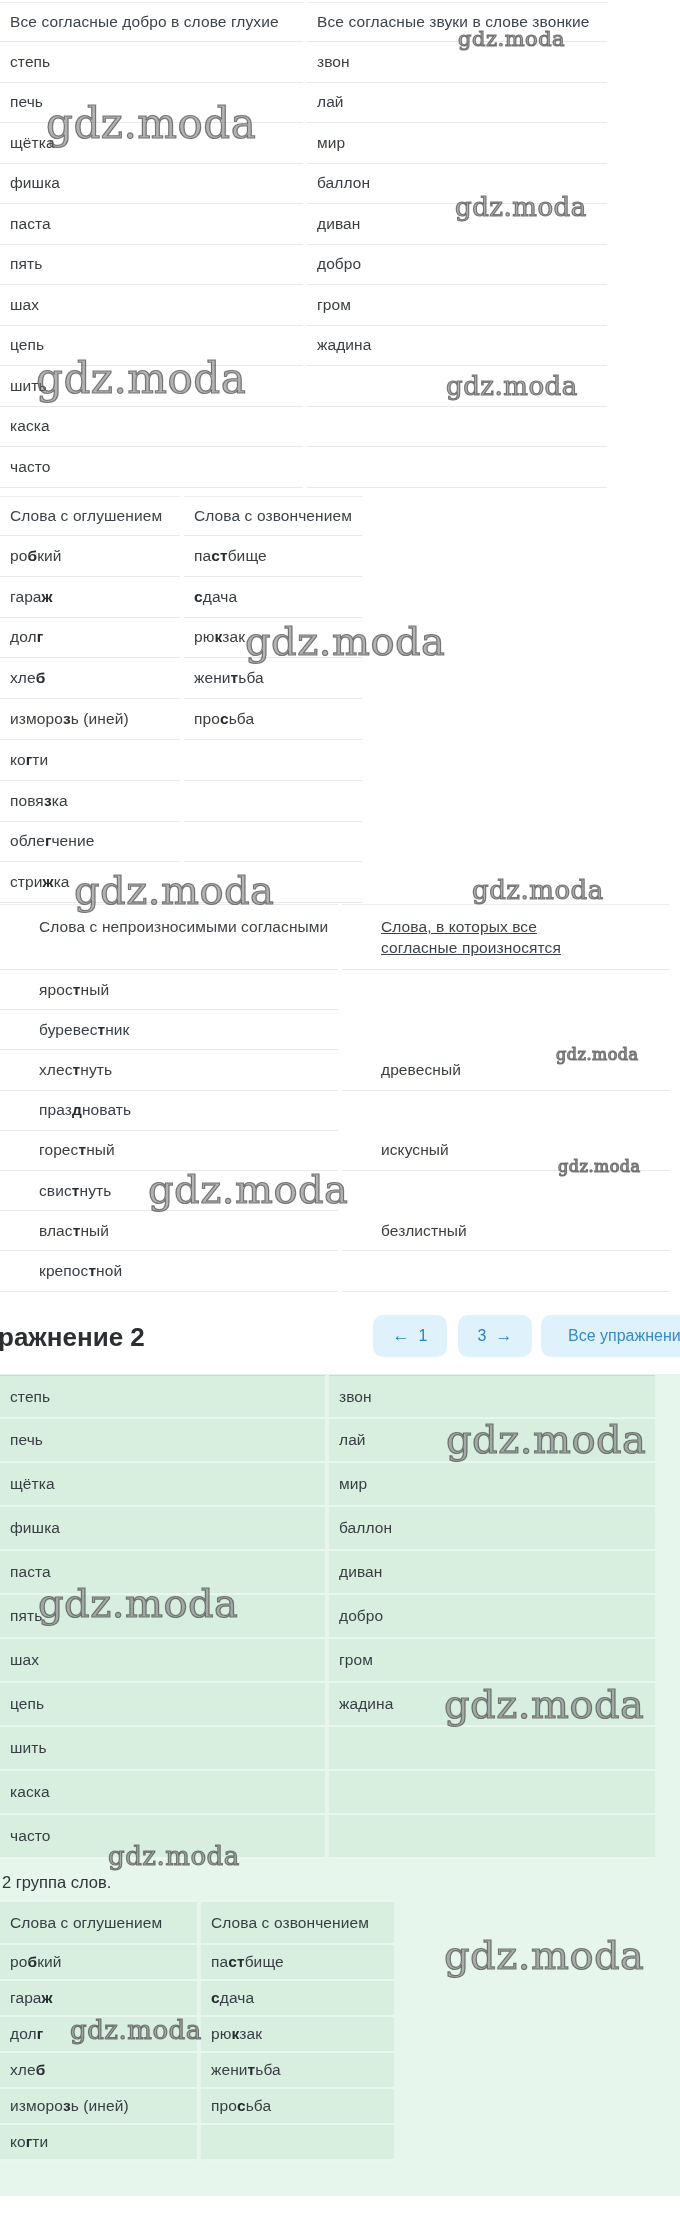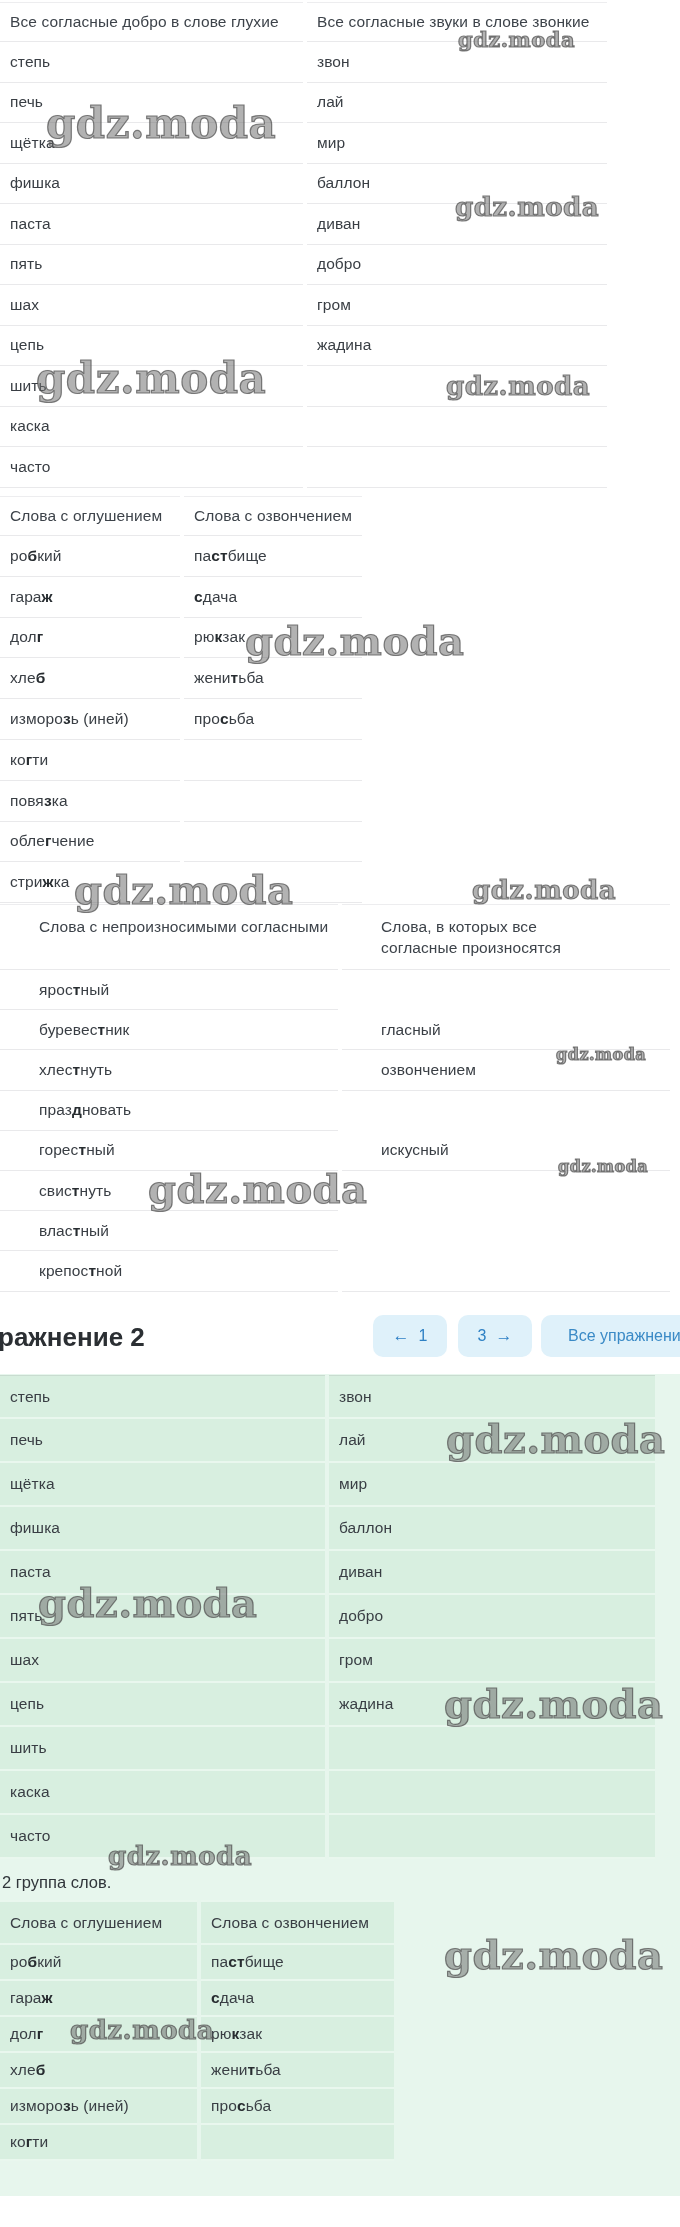--- a/index.html
+++ b/index.html
@@ -20,21 +20,21 @@
   .white-tbl .td{background:#ffffff;border-bottom:1px solid #e9e9eb;}
   .white-tbl .head .td{border-top:1px solid #ededef;color:#3d434a;}
   #t1 .td{height:40.5px;}
   #t1 .head .td{height:40px;}
   #t1 .c0{width:303px;} #t1 .c1{width:300px;}
   #t2 .td{height:40.8px;}
   #t2 .head .td{height:40px;}
   #t2 .c0{width:180px;} #t2 .c1{width:178px;}
   #t3 .td{height:40.2px;padding-left:39px;}
   #t3 .head .td{height:66px;align-items:flex-start;padding-top:11px;line-height:21px;}
-  #t3 .head .c1{padding-right:60px;}
+  #t3 .head .c1{padding-right:60px;text-decoration:underline;}
   #t3 .c0{width:338px;} #t3 .c1{width:328px;}
   
   .green-tbl .td{background:#d8efe0;border-bottom:2px solid #e9f7ee;}
   #g1 .td{height:44px;}
   #g1 .tr:first-child .td{border-top:1px solid #c9dcd0;}
   #g1 .c0{width:325px;} #g1 .c1{width:326px;}
   #g2 .td{height:36px;}
   #g2 .head .td{border-top:2px solid #e9f7ee;height:45px;}
   #g2 .c0{width:197px;} #g2 .c1{width:193px;}
   
@@ -56,21 +56,21 @@
     display:flex;align-items:center;justify-content:center;gap:9px;
     font-size:16px;color:#2e81c4;z-index:2;box-sizing:border-box;cursor:pointer;
   }
   .pbtn .arrow{font-size:17px;color:#2d7fc5;}
   #btn-prev{left:373px;width:74px;}
   #btn-next{left:458px;width:74px;}
   #btn-all{left:541px;width:172px;justify-content:flex-start;padding-left:27px;color:#3a8ac6;}
   
   .wm{
     position:absolute;z-index:5;line-height:1;white-space:nowrap;
-    font-family:"DejaVu Serif",serif;font-weight:700;letter-spacing:.5px;
+    font-family:"DejaVu Serif",serif;font-weight:400;letter-spacing:.5px;
     color:rgba(130,130,130,.28);
     -webkit-text-stroke:1.2px rgba(80,80,80,.72);
     text-shadow:0 0 1px rgba(90,90,90,.35);
   }
 </style>
 </head>
 <body>
 
 <div id="t1" class="tbl white-tbl" style="left:0;top:2px">
     <div class="tr head">
@@ -194,43 +194,43 @@
       <div class="gap"></div>
       <div class="td c1">Слова, в которых все согласные произносятся</div>
     </div>
     <div class="tr">
       <div class="td c0">ярос<b>т</b>ный</div>
       <div class="gap"></div>
     </div>
     <div class="tr">
       <div class="td c0">буревес<b>т</b>ник</div>
       <div class="gap"></div>
-      <div class="td c1">гласный</div>
     </div>
     <div class="tr">
       <div class="td c0">хлес<b>т</b>нуть</div>
       <div class="gap"></div>
-      <div class="td c1">озвончением</div>
+      <div class="td c1">древесный</div>
     </div>
     <div class="tr">
       <div class="td c0">праз<b>д</b>новать</div>
       <div class="gap"></div>
     </div>
     <div class="tr">
       <div class="td c0">горес<b>т</b>ный</div>
       <div class="gap"></div>
       <div class="td c1">искусный</div>
     </div>
     <div class="tr">
       <div class="td c0">свис<b>т</b>нуть</div>
       <div class="gap"></div>
     </div>
     <div class="tr">
       <div class="td c0">влас<b>т</b>ный</div>
       <div class="gap"></div>
+      <div class="td c1">безлистный</div>
     </div>
     <div class="tr">
       <div class="td c0">крепос<b>т</b>ной</div>
       <div class="gap"></div>
       <div class="td c1"></div>
     </div>
   </div>
 
 <div id="exercise-heading">ражнение 2</div>
 

